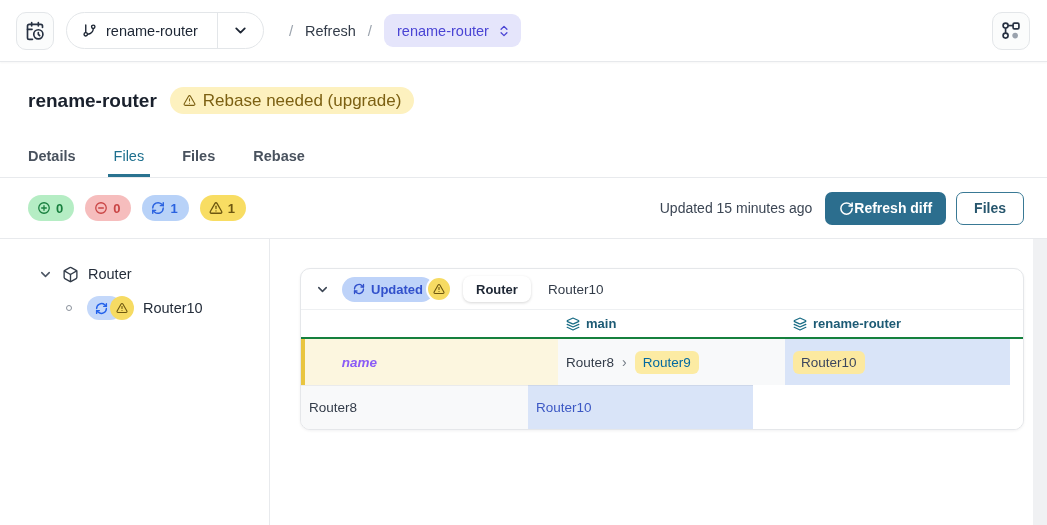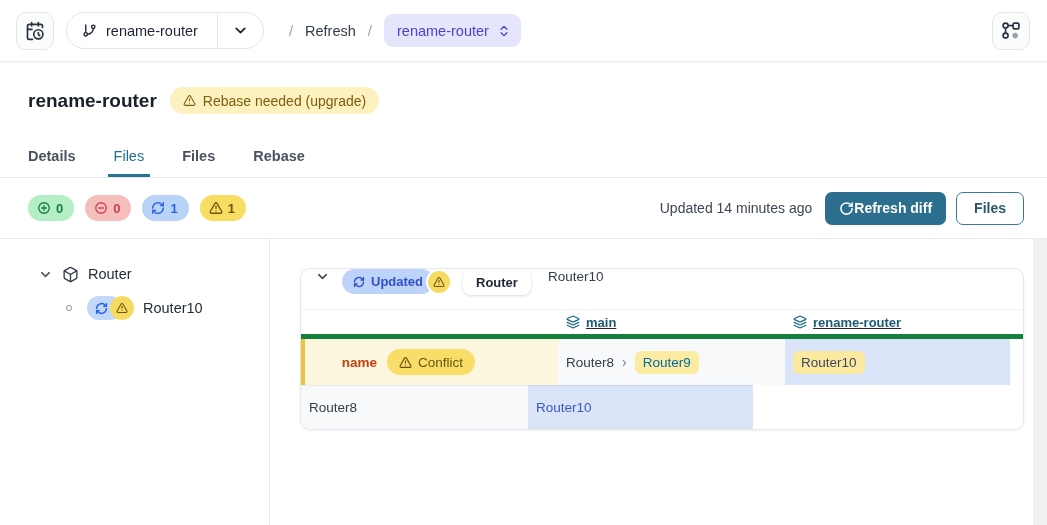--- a/index.html
+++ b/index.html
@@ -29,21 +29,21 @@
   .crumb-link { font-size:14.5px; color:#333c49; text-decoration:none; }
   .crumb-pill { display:flex; align-items:center; gap:8px; height:33px; padding:0 10px 0 13px;
                 background:#e5e5fb; border:none; border-radius:9px; color:#4a44d4; font-size:14.5px; }
   .crumb-pill svg { width:14px; height:14px; }
 
   
   .page-head { height:116px; padding:0 28px; border-bottom:1px solid #e8eaed; display:flex; flex-direction:column; }
   .title-row { display:flex; align-items:center; gap:13px; padding-top:25px; }
   .page-title { font-size:19px; font-weight:700; color:#19202c; }
   .badge-rebase { display:flex; align-items:center; gap:7px; height:27px; padding:0 13px;
-                  border-radius:14px; background:#fdf1bf; color:#7c6012; font-size:14px; }
+                  border-radius:14px; background:#fdf1bf; color:#7c6012; font-size:17px; }
   .badge-rebase svg { width:13px; height:13px; }
   .tabs { display:flex; gap:26px; margin-top:auto; margin-left:-6px; }
   .tab { padding:0 6px 10px; font-size:14.5px; color:#49525e; border-bottom:3px solid transparent; background:none; border-top:none; border-left:none; border-right:none;font-weight:bold; }
   .tab.active { color:#1d6f8e; font-weight:500; border-bottom-color:#2a7390; }
 
   
   .diff-toolbar { height:61px; display:flex; align-items:center; justify-content:space-between;
                   padding:0 23px 0 28px; border-bottom:1px solid #e8eaed; }
   .stats { display:flex; gap:11px; }
   .stat-pill { display:flex; align-items:center; gap:5px; height:26px; padding:0 11px 0 9px;
@@ -78,47 +78,47 @@
                  display:flex; align-items:center; justify-content:center; margin-left:-12px; }
   .warn-circle svg { width:12px; height:12px; }
   .tree-item .tree-label { margin-left:9px; }
 
   .main { flex:1; position:relative; background:#fff; }
   .scroll-strip { position:absolute; top:0; right:0; bottom:0; width:14px; background:#f0f1f3; }
 
   
   .card { position:absolute; left:30px; top:29px; width:724px; background:#fff;
           border:1px solid #e5e7ea; border-radius:10px; box-shadow:0 1px 3px rgba(16,24,40,.06); overflow:hidden; }
-  .card-head { height:41px; display:flex; padding:0 14px; border-bottom:1px solid #eef0f2; }
+  .card-head { height:41px; display:flex; align-items:center; padding:0 14px; border-bottom:1px solid #eef0f2; }
   .card-chevron { width:15px; height:15px; color:#3c4654; margin-right:12px; background:none; border:none; padding:0; }
   .card-chevron svg { width:15px; height:15px; }
   .pill-updated { display:flex; align-items:center; gap:6px; height:25px; padding:0 11px;
                   background:#bed3f9; border-radius:13px; color:#3150cb; font-size:13px; font-weight:600; }
   .pill-updated svg { width:12px; height:12px; }
   .head-warn { width:26px; height:26px; border-radius:50%; background:#f6db63; border:2px solid #fff;
                display:flex; align-items:center; justify-content:center; color:#6d5710; margin-left:-8px; }
   .head-warn svg { width:12px; height:12px; }
   .pill-type { height:26px; display:flex; align-items:center; padding:0 13px; background:#fff; border-radius:8px;
                box-shadow:0 1px 3px rgba(0,0,0,.16); font-size:13px; font-weight:700; color:#1d2634; margin-left:11px; }
   .card-title { font-size:13.5px; color:#333c49; margin-left:17px; }
 
-  .tbl-header { display:flex; height:29px; border-bottom:5px solid #15803d;text-decoration:underline; }
+  .tbl-header { display:flex; height:29px; border-bottom:2px solid #15803d; }
   .c-label { width:257px; flex-shrink:0; }
   .c-main { width:227px; flex-shrink:0; }
   .c-branch { width:225px; flex-shrink:0; }
   .hc { display:flex; align-items:center; gap:6px; padding-left:8px; font-size:13px; font-weight:700; color:#1c5a74; }
   .hc svg { width:14px; height:14px; color:#176b84; }
   .tbl-row { display:flex; }
   .row-1 { height:46px; }
   .row-2 { height:44px; }
   .cell { display:flex; align-items:center; font-size:13.5px; }
   .cell-label { background:#fcf6df; box-shadow:inset 4px 0 0 #e9c53f; padding-left:20px; }
   .row-2 .cell { border-top:1px solid rgba(0,0,0,.055); }
   .fld-box { width:56px; display:flex; justify-content:flex-end; }
-  .fld { color:#c2410c; }
+  .fld { color:#8b5cf6;font-style:italic; }
   .fld-bold { font-weight:700; }
   .pill-conflict { display:flex; align-items:center; gap:6px; height:26px; padding:0 12px; margin-left:10px;
                    border-radius:13px; background:#f8de69; color:#6d5710; font-size:13.5px; }
   .pill-conflict svg { width:13px; height:13px; }
   .cell-main { background:#f8f9fa; padding-left:8px; color:#333c49; gap:8px; }
   .cell-branch { background:#d9e4f8; padding-left:8px; }
   .hl-yellow { background:#fceba3; border-radius:6px; padding:4px 8px; color:#0369a1; }
   .hl-yellow-new { background:#fce9a0; border-radius:6px; padding:4px 8px; color:#3c465e; }
   .arrow { color:#737b86; font-size:14px; }
   .txt-blue { color:#3b57c4; }
@@ -249,21 +249,21 @@
         <svg viewBox="0 0 24 24" fill="none" stroke="currentColor" stroke-width="2.2" stroke-linecap="round" stroke-linejoin="round">
             <path d="M21.73 18l-8-14a2 2 0 0 0-3.48 0l-8 14A2 2 0 0 0 4 21h16a2 2 0 0 0 1.73-3Z"></path>
             <path d="M12 9v4"></path>
             <path d="M12 17h.01"></path>
           </svg>
       </span>
       <span>1</span>
     </span>
   </div>
   <div class="toolbar-right">
-    <span class="updated-text">Updated 14 minutes ago</span>
+    <span class="updated-text">Updated 15 minutes ago</span>
     <button class="btn-primary">
       <span>
         <svg viewBox="0 0 24 24" fill="none" stroke="currentColor" stroke-width="2.4" stroke-linecap="round" stroke-linejoin="round">
             <path d="M21 12a9 9 0 1 1-9-9c2.5 0 4.9 1 6.7 2.7L21 8"></path>
             <path d="M21 3v5h-5"></path>
           </svg>
       </span>
       <span>Refresh diff</span>
     </button>
     <button class="btn-outline">Files</button>
@@ -369,30 +369,20 @@
           <span>rename-router</span>
         </div>
         <div class="tbl-filler"></div>
       </div>
 
       <div class="tbl-row row-1">
         <div class="c-label cell cell-label">
           <span class="fld-box">
             <span class="fld fld-bold">name</span>
           </span>
-          <span class="pill-conflict">
-            <span>
-              <svg viewBox="0 0 24 24" fill="none" stroke="currentColor" stroke-width="2.2" stroke-linecap="round" stroke-linejoin="round">
-                  <path d="M21.73 18l-8-14a2 2 0 0 0-3.48 0l-8 14A2 2 0 0 0 4 21h16a2 2 0 0 0 1.73-3Z"></path>
-                  <path d="M12 9v4"></path>
-                  <path d="M12 17h.01"></path>
-                </svg>
-            </span>
-            <span>Conflict</span>
-          </span>
         </div>
         <div class="c-main cell cell-main">
           <span>Router8</span>
           <span class="arrow">›</span>
           <span class="hl-yellow">Router9</span>
         </div>
         <div class="c-branch cell cell-branch">
           <span class="hl-yellow-new">Router10</span>
         </div>
         <div class="tbl-filler"></div>

